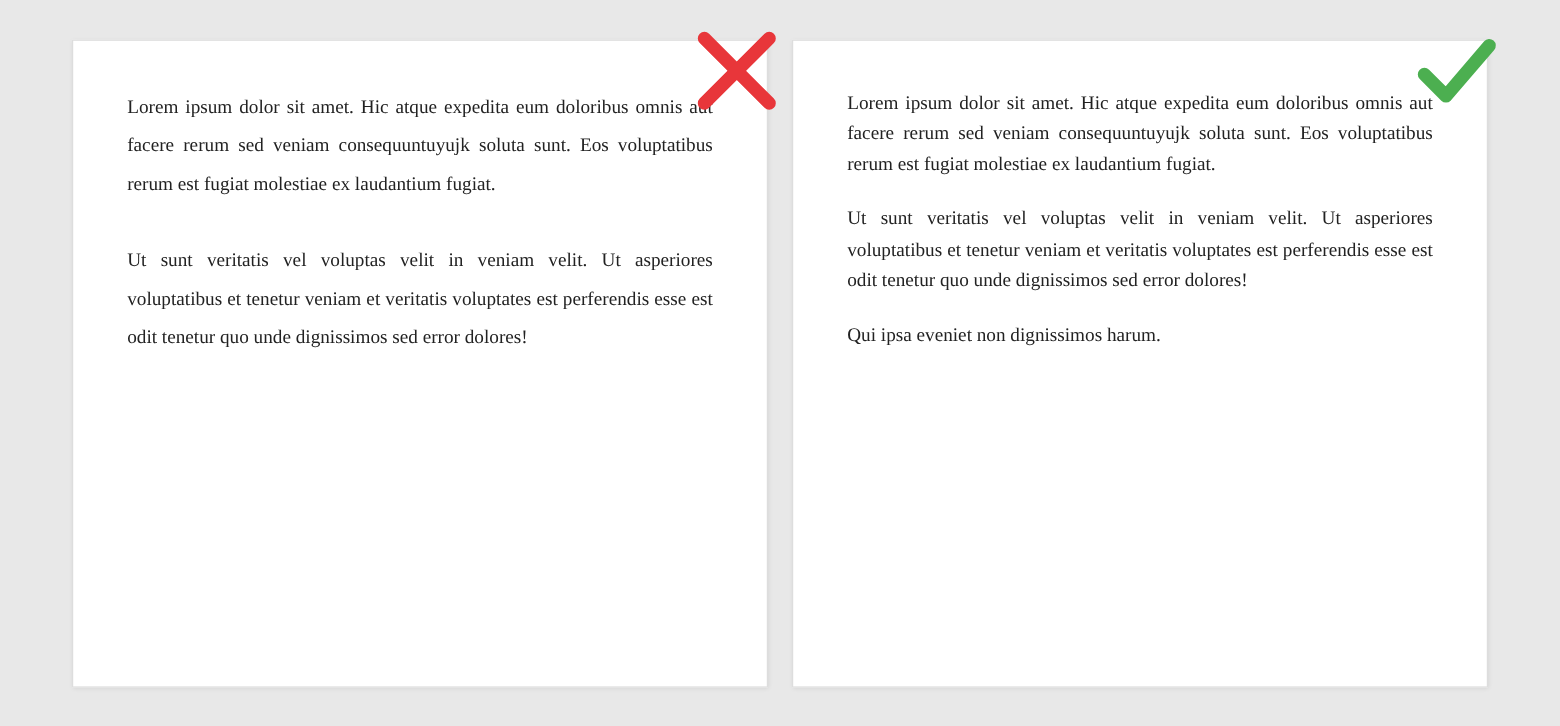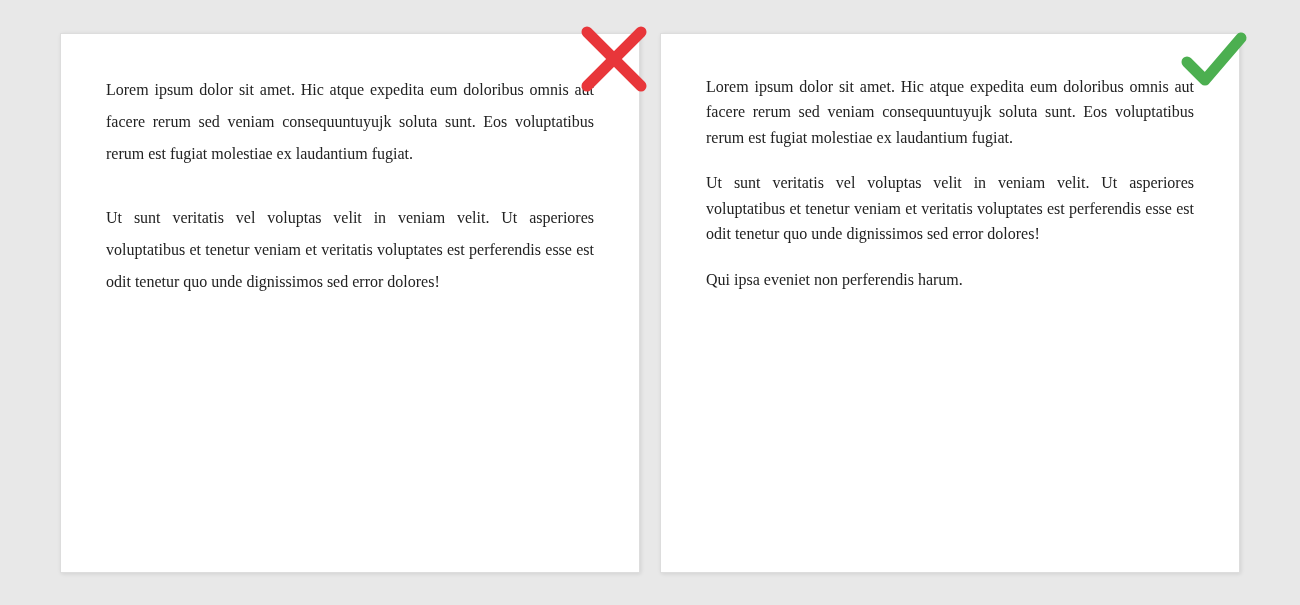--- a/index.html
+++ b/index.html
@@ -111,17 +111,17 @@
 
   <div class="panel panel-right">
     <div class="panel-icon check">
       <svg class="check-svg" viewBox="0 0 70 70" xmlns="http://www.w3.org/2000/svg">
         <polyline points="8,38 26,56 62,14" fill="none" stroke="#4caf50" stroke-width="11" stroke-linecap="round" stroke-linejoin="round"></polyline>
       </svg>
     </div>
     <div class="panel-text">
       <p style="line-height:1.6;">Lorem ipsum dolor sit amet. Hic atque expedita eum doloribus omnis aut facere rerum sed veniam consequuntuyujk soluta sunt. Eos voluptatibus rerum est fugiat molestiae ex lau­dantium fugiat.</p>
       <p style="line-height:1.6;">Ut sunt veritatis vel voluptas velit in veniam velit. Ut asperiores voluptatibus et tenetur veniam et veritatis voluptates est perferendis esse est odit tenetur quo unde dignissimos sed error dolores!</p>
-      <p style="line-height:1.6;">Qui ipsa eveniet non perferendis harum.</p>
+      <p style="line-height:1.6;">Qui ipsa eveniet non dignissimos harum.</p>
     </div>
   </div>
 
 </div>
 
 </body></html>

